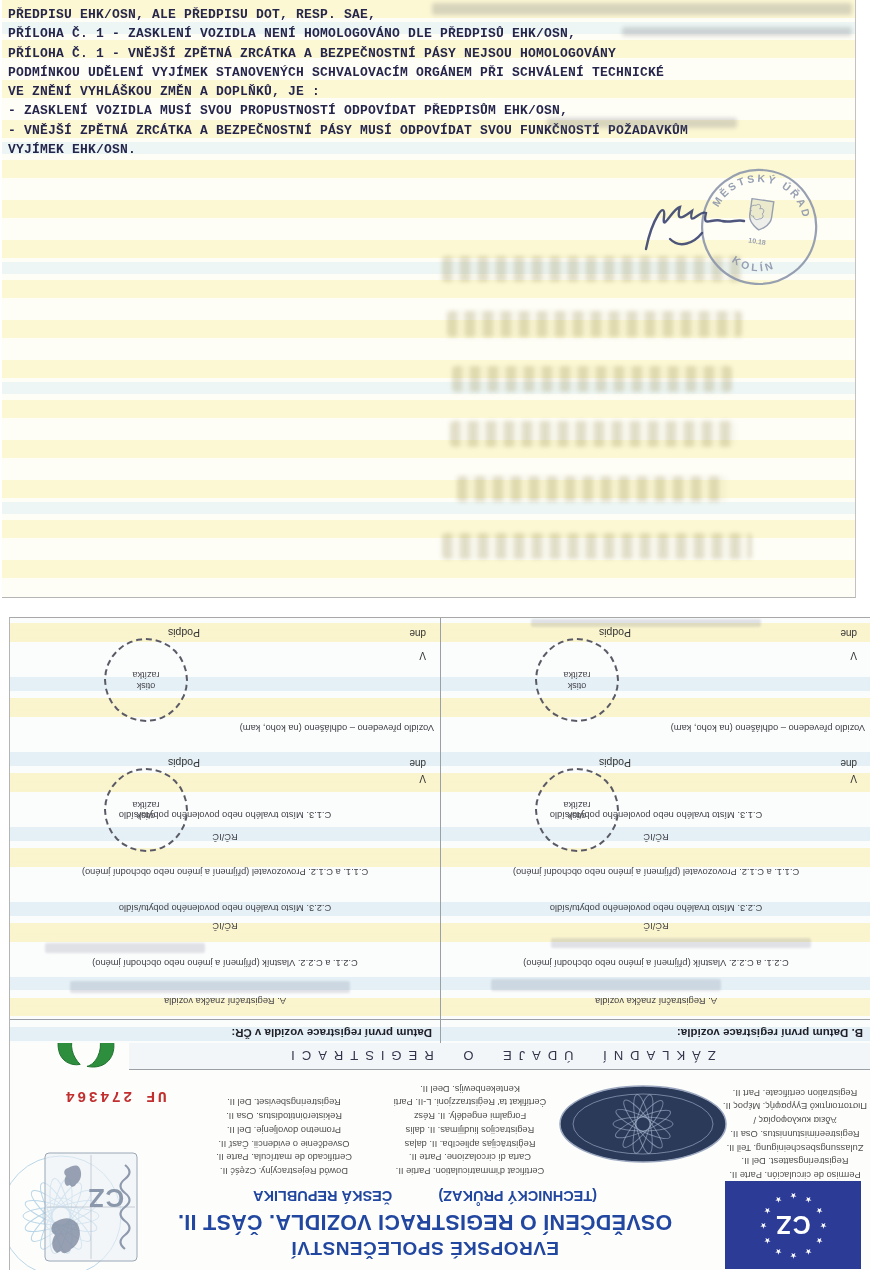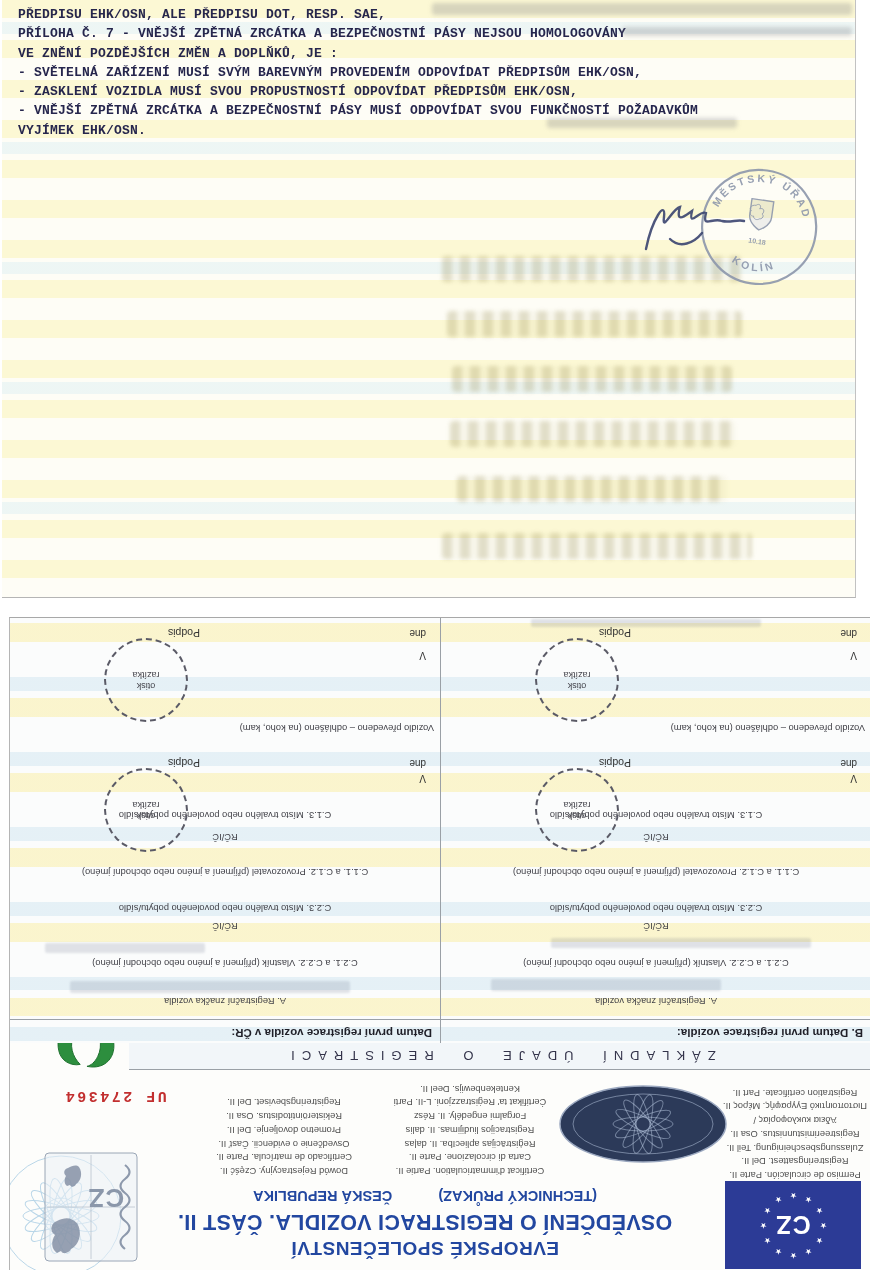--- a/index.html
+++ b/index.html
@@ -6,21 +6,21 @@
   .page{position:relative;width:870px;height:1270px;background:#ffffff;overflow:hidden;
         font-family:"Liberation Sans", sans-serif;}
 
   
   .doc-top{position:absolute;left:2px;top:0;width:853px;height:597px;overflow:hidden;
     border-right:1px solid #c2c2c2;border-bottom:1px solid #b5b5b5;
     background-image:
       repeating-linear-gradient(180deg, rgba(212,234,243,.38) 0 12px, rgba(0,0,0,0) 12px 120px),
       repeating-linear-gradient(180deg, #fcf8d4 0 18px, #fefdf6 18px 40px);
     background-position:0 22px, 0 0;}
-  .typed{position:absolute;left:16px;top:5px;color:#26264d;
+  .typed{position:absolute;left:6px;top:5px;color:#26264d;
     font:700 13px/19.3px "Liberation Mono", monospace;letter-spacing:.2px;}
   .typed div{white-space:nowrap;}
   .ghostrow{position:absolute;height:26px;filter:blur(2px);opacity:.55;border-radius:4px;
     background:repeating-linear-gradient(90deg, rgba(150,140,80,.5) 0 10px, rgba(195,190,145,.18) 10px 18px);}
   .smudge{position:absolute;filter:blur(2px);border-radius:3px;background:rgba(120,120,125,.28);}
   .stamp-svg{position:absolute;left:670px;top:148px;transform:rotate(8deg);}
   .sig-svg{position:absolute;left:638px;top:193px;}
 
   
   .doc-bottom{position:absolute;left:9px;top:617px;width:861px;height:653px;overflow:hidden;
@@ -77,23 +77,24 @@
   .streak{position:absolute;filter:blur(1px);opacity:.15;background:#44506e;border-radius:2px;}
 </style>
 </head>
 <body>
 
 <div class="page">
 
   <section class="doc-top">
     <div class="typed">
         <div>PŘEDPISU EHK/OSN, ALE PŘEDPISU DOT, RESP. SAE,</div>
-        <div>PŘÍLOHA Č. 7 - VNĚJŠÍ ZPĚTNÁ ZRCÁTKA A BEZPEČNOSTNÍ PÁSY NEJSOU HOMOLOGOVÁNY</div>
-        <div>VE ZNĚNÍ POZDĚJŠÍCH ZMĚN A DOPLŇKŮ, JE :</div>
-        <div>- SVĚTELNÁ ZAŘÍZENÍ MUSÍ SVÝM BAREVNÝM PROVEDENÍM ODPOVÍDAT PŘEDPISŮM EHK/OSN,</div>
+        <div>PŘÍLOHA Č. 1 - ZASKLENÍ VOZIDLA NENÍ HOMOLOGOVÁNO DLE PŘEDPISŮ EHK/OSN,</div>
+        <div>PŘÍLOHA Č. 1 - VNĚJŠÍ ZPĚTNÁ ZRCÁTKA A BEZPEČNOSTNÍ PÁSY NEJSOU HOMOLOGOVÁNY</div>
+        <div>PODMÍNKOU UDĚLENÍ VYJÍMEK STANOVENÝCH SCHVALOVACÍM ORGÁNEM PŘI SCHVÁLENÍ TECHNICKÉ</div>
+        <div>VE ZNĚNÍ VYHLÁŠKOU ZMĚN A DOPLŇKŮ, JE :</div>
         <div>- ZASKLENÍ VOZIDLA MUSÍ SVOU PROPUSTNOSTÍ ODPOVÍDAT PŘEDPISŮM EHK/OSN,</div>
         <div>- VNĚJŠÍ ZPĚTNÁ ZRCÁTKA A BEZPEČNOSTNÍ PÁSY MUSÍ ODPOVÍDAT SVOU FUNKČNOSTÍ POŽADAVKŮM</div>
         <div>VYJÍMEK EHK/OSN.</div>
       </div>
 
     <div class="smudge" style="left:430px;top:3px;width:420px;height:12px;"></div>
     <div class="smudge" style="left:620px;top:27px;width:230px;height:9px;"></div>
     <div class="smudge" style="left:545px;top:118px;width:190px;height:10px;"></div>
 
     <div class="ghostrow" style="left:440px;top:256px;width:300px;"></div>

